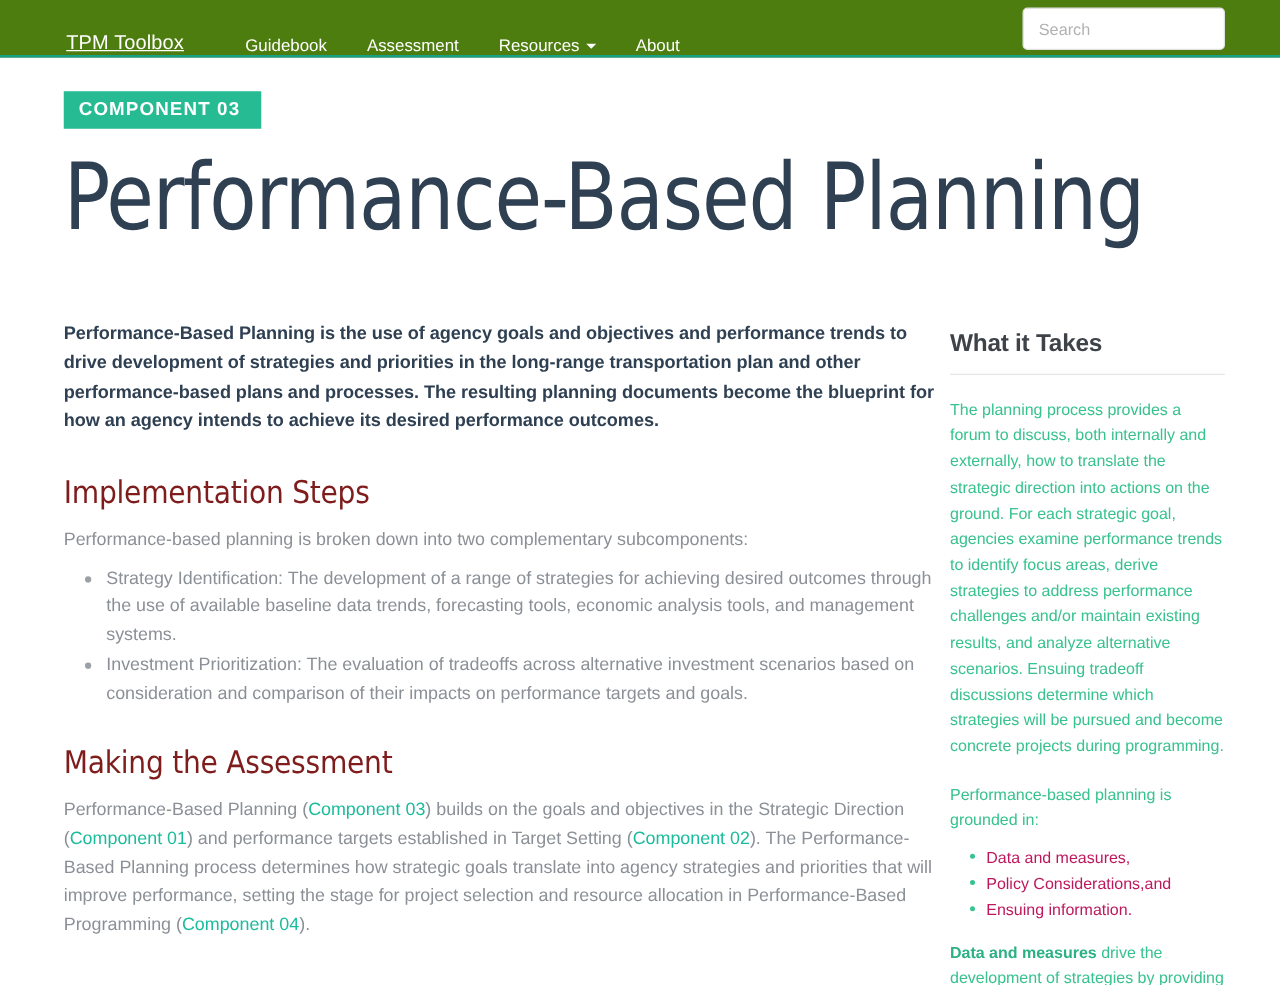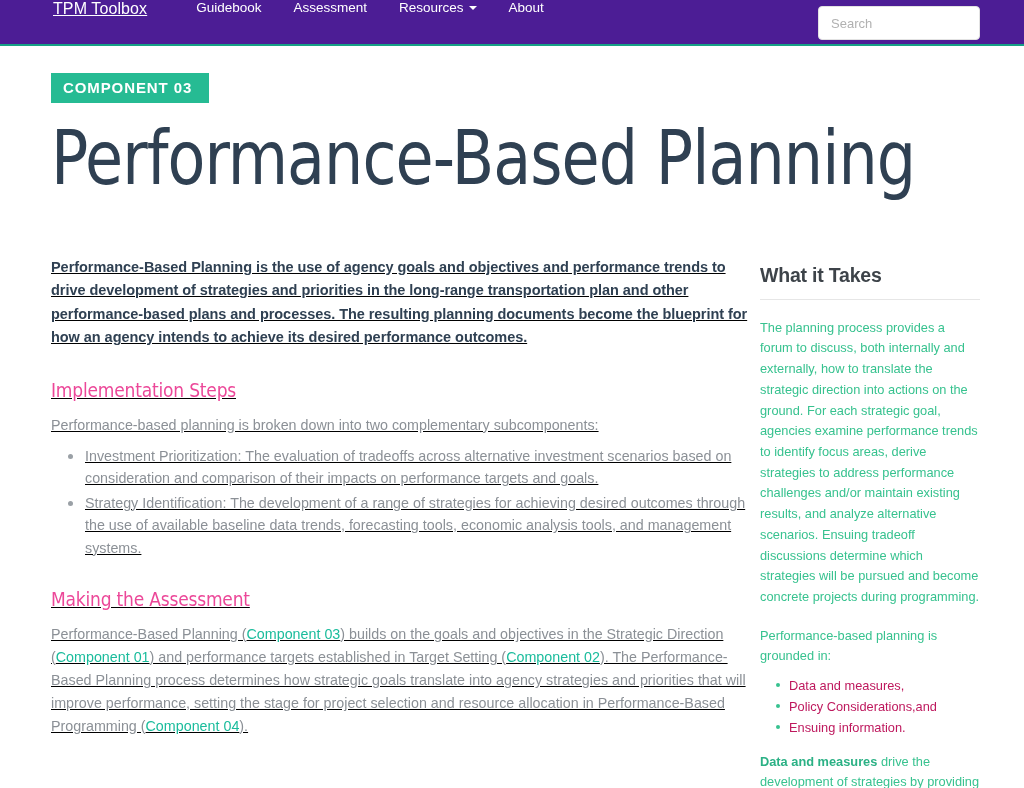--- a/index.html
+++ b/index.html
@@ -12,24 +12,24 @@
     overflow: hidden;
     background: #ffffff;
     font-family: "Liberation Sans", sans-serif;
     -webkit-font-smoothing: antialiased;
   }
 
   
   .navbar {
     position: relative;
     height: 46px;
-    background: #4c1d95;
+    background: #4d7c0f;
     border-bottom: 2px solid #16a085;
     display: flex;
-    align-items: flex-start;
+    align-items: flex-end;
     box-sizing: border-box;
   }
   .brand {
     color: #ffffff;
     font-size: 16px;
     font-weight: 400;
     margin-left: 53px;
     letter-spacing: .1px;
     white-space: nowrap;
   }
@@ -107,43 +107,42 @@
   }
 
   .columns {
     display: flex;
     margin-top: 58px;
     align-items: flex-start;
   }
   .col-main {
     width: 700px;
     flex: none;
-    text-decoration: underline;
   }
   .col-side {
     width: 220px;
     flex: none;
     margin-left: 9px;
     padding-top: 8px;
   }
 
   
   .lead {
     font-size: 14.5px;
     font-weight: bold;
     line-height: 1.62;
     color: #2f4052;
     margin: 0;
     letter-spacing: -0.05px;
   }
   .section-h {
     font-family: "DejaVu Sans Condensed", "Liberation Sans Narrow", "Liberation Sans", sans-serif;
     font-weight: 300;
-    font-size: 19px;
-    color: #ec4899;
+    font-size: 25px;
+    color: #7f1d1d;
     margin: 29px 0 0 0;
     letter-spacing: -0.2px;
   }
   .body-p {
     font-size: 14.3px;
     line-height: 1.6;
     color: #8b9096;
     margin: 13px 0 0 0;
   }
   .bullets {
@@ -256,22 +255,22 @@
   <div class="columns">
 
     <div class="col-main">
 
       <p class="lead">Performance-Based Planning is the use of agency goals and objectives and performance trends to drive development of strategies and priorities in the long-range transportation plan and other performance-based plans and processes. The resulting planning documents become the blueprint for how an agency intends to achieve its desired performance outcomes.</p>
 
       <h2 class="section-h">Implementation Steps</h2>
       <p class="body-p">Performance-based planning is broken down into two complementary subcomponents:</p>
 
       <ul class="bullets">
+        <li>Strategy Identification: The development of a range of strategies for achieving desired outcomes through the use of available baseline data trends, forecasting tools, economic analysis tools, and management systems.</li>
         <li>Investment Prioritization: The evaluation of tradeoffs across alternative investment scenarios based on consideration and comparison of their impacts on performance targets and goals.</li>
-        <li>Strategy Identification: The development of a range of strategies for achieving desired outcomes through the use of available baseline data trends, forecasting tools, economic analysis tools, and management systems.</li>
       </ul>
 
       <h2 class="section-h">Making the Assessment</h2>
       <p class="body-p"><span>Performance-Based Planning (</span><a class="green-link" href="#">Component 03</a><span>) builds on the goals and objectives in the Strategic Direction (</span><a class="green-link" href="#">Component 01</a><span>) and performance targets established in Target Setting (</span><a class="green-link" href="#">Component 02</a><span>). The Performance-Based Planning process determines how strategic goals translate into agency strategies and priorities that will improve performance, setting the stage for project selection and resource allocation in Performance-Based Programming (</span><a class="green-link" href="#">Component 04</a><span>).</span></p>
 
     </div>
 
     <div class="col-side">
 
       <h3 class="side-h">What it Takes</h3>

